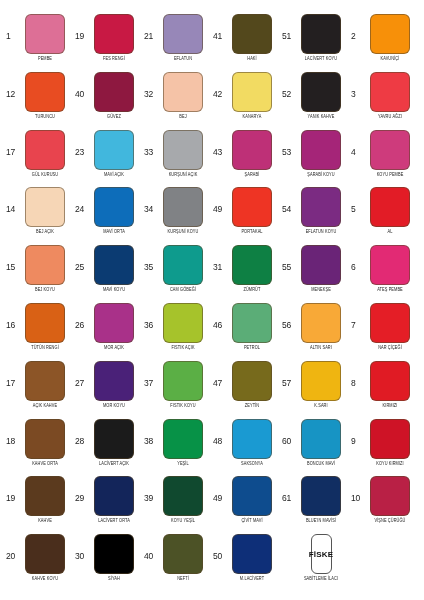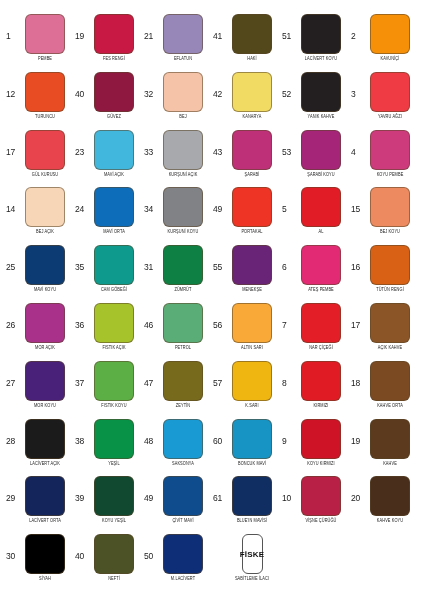--- a/index.html
+++ b/index.html
@@ -255,20 +255,27 @@
         </div>
       </div>
       <div class="cell">
         <div class="cell-num">49</div>
         <div class="swatch-wrap">
           <div class="swatch" style="background: rgb(238, 52, 36);"></div>
           <div class="swatch-label">PORTAKAL</div>
         </div>
       </div>
       <div class="cell">
+        <div class="cell-num">54</div>
+        <div class="swatch-wrap">
+          <div class="swatch" style="background: rgb(123, 43, 130);"></div>
+          <div class="swatch-label">EFLATUN KOYU</div>
+        </div>
+      </div>
+      <div class="cell">
         <div class="cell-num">5</div>
         <div class="swatch-wrap">
           <div class="swatch" style="background: rgb(226, 28, 38);"></div>
           <div class="swatch-label">AL</div>
         </div>
       </div>
       <div class="cell">
         <div class="cell-num">15</div>
         <div class="swatch-wrap">
           <div class="swatch" style="background: rgb(238, 138, 96);"></div>

